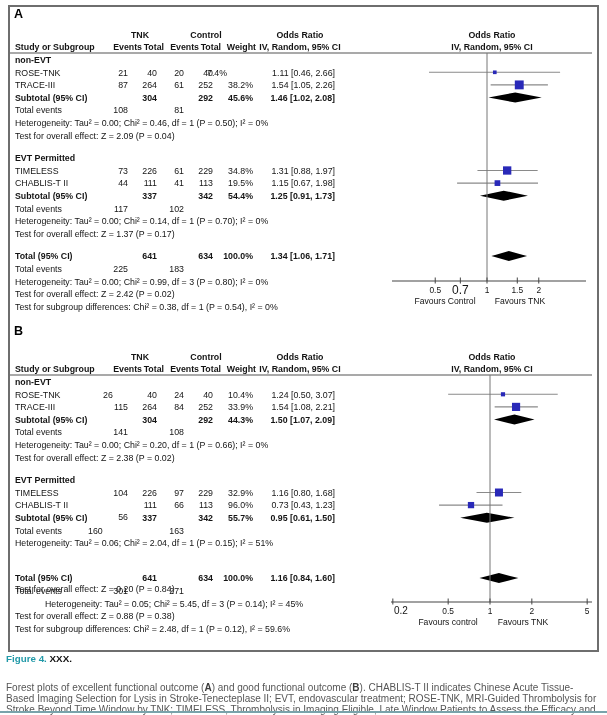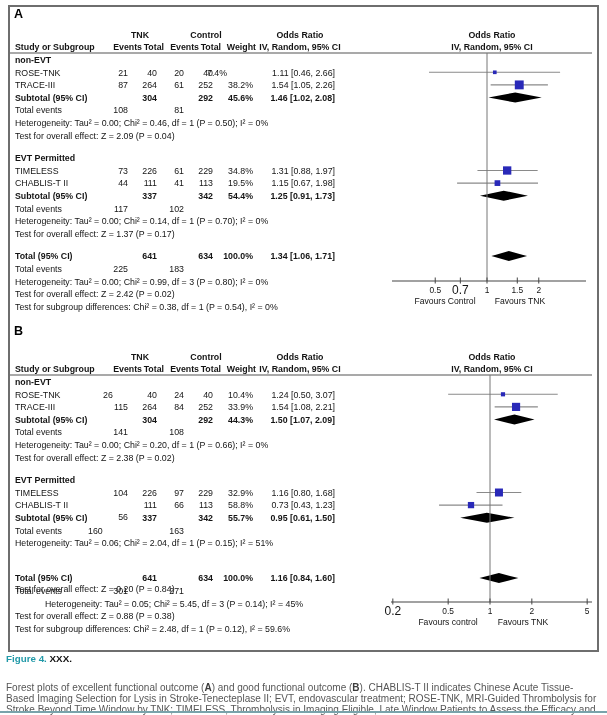--- a/index.html
+++ b/index.html
@@ -189,21 +189,21 @@
       <div class="t" style="top: 487.8px; left: 117px; width: 40px; text-align: right;">226</div>
       <div class="t" style="top: 487.8px; left: 144px; width: 40px; text-align: right;">97</div>
       <div class="t" style="top: 487.8px; left: 173px; width: 40px; text-align: right;">229</div>
       <div class="t" style="top: 487.8px; left: 207px; width: 46px; text-align: right;">32.9%</div>
       <div class="t" style="top: 487.8px; left: 225px; width: 110px; text-align: right;">1.16 [0.80, 1.68]</div>
       <div class="t" style="top: 500.4px; left: 15px;">CHABLIS-T II</div>
       <div class="t" style="top: 500.4px; left: 88px; width: 40px; text-align: right; margin-top: 12px;">56</div>
       <div class="t" style="top: 500.4px; left: 117px; width: 40px; text-align: right;">111</div>
       <div class="t" style="top: 500.4px; left: 144px; width: 40px; text-align: right;">66</div>
       <div class="t" style="top: 500.4px; left: 173px; width: 40px; text-align: right;">113</div>
-      <div class="t" style="top: 500.4px; left: 207px; width: 46px; text-align: right;">58.8%</div>
+      <div class="t" style="top: 500.4px; left: 207px; width: 46px; text-align: right;">96.0%</div>
       <div class="t" style="top: 500.4px; left: 225px; width: 110px; text-align: right;">0.73 [0.43, 1.23]</div>
       <div class="t b" style="top: 513px; left: 15px;">Subtotal (95% CI)</div>
       <div class="t b" style="top: 513px; left: 117px; width: 40px; text-align: right;">337</div>
       <div class="t b" style="top: 513px; left: 173px; width: 40px; text-align: right;">342</div>
       <div class="t b" style="top: 513px; left: 207px; width: 46px; text-align: right;">55.7%</div>
       <div class="t b" style="top: 513px; left: 225px; width: 110px; text-align: right;">0.95 [0.61, 1.50]</div>
       <div class="t" style="top: 525.6px; left: 15px;">Total events</div>
       <div class="t" style="top: 525.6px; left: 88px; width: 40px; text-align: left;">160</div>
       <div class="t" style="top: 525.6px; left: 144px; width: 40px; text-align: right;">163</div>
       <div class="t" style="top: 538.2px; left: 15px;">Heterogeneity: Tau² = 0.06; Chi² = 2.04, df = 1 (P = 0.15); I² = 51%</div>
@@ -212,21 +212,21 @@
       <div class="t b" style="top: 573.4px; left: 117px; width: 40px; text-align: right;">641</div>
       <div class="t b" style="top: 573.4px; left: 173px; width: 40px; text-align: right;">634</div>
       <div class="t b" style="top: 573.4px; left: 207px; width: 46px; text-align: right;">100.0%</div>
       <div class="t b" style="top: 573.4px; left: 225px; width: 110px; text-align: right;">1.16 [0.84, 1.60]</div>
       <div class="t" style="top: 586px; left: 15px;">Total events</div>
       <div class="t" style="top: 586px; left: 88px; width: 40px; text-align: right;">301</div>
       <div class="t" style="top: 586px; left: 144px; width: 40px; text-align: right;">271</div>
       <div class="t" style="top: 598.6px; left: 15px; margin-left: 30px;">Heterogeneity: Tau² = 0.05; Chi² = 5.45, df = 3 (P = 0.14); I² = 45%</div>
       <div class="t" style="top: 611.2px; left: 15px;">Test for overall effect: Z = 0.88 (P = 0.38)</div>
       <div class="t" style="top: 623.8px; left: 15px;">Test for subgroup differences: Chi² = 2.48, df = 1 (P = 0.12), I² = 59.6%</div>
-      <div class="t" style="top: 606px; left: 377.843px; width: 30px; text-align: center; font-size: 12px;">0.2</div>
+      <div class="t" style="top: 606px; left: 377.843px; width: 30px; text-align: right; font-size: 10px;">0.2</div>
       <div class="t" style="top: 606px; left: 433.157px; width: 30px; text-align: center; font-size: 8.4px;">0.5</div>
       <div class="t" style="top: 606px; left: 475px; width: 30px; text-align: center; font-size: 8.4px;">1</div>
       <div class="t" style="top: 606px; left: 516.843px; width: 30px; text-align: center; font-size: 8.4px;">2</div>
       <div class="t" style="top: 606px; left: 572.157px; width: 30px; text-align: center; font-size: 8.4px;">5</div>
       <div class="t" style="top: 617px; left: 403px; width: 90px; text-align: center; font-size: 8.6px;">Favours control</div>
       <div class="t" style="top: 617px; left: 478px; width: 90px; text-align: center; font-size: 8.6px;">Favours TNK</div>
     </div>
   <div class="figure-box"></div>
   <div class="caption">
     <div class="cap-head">

